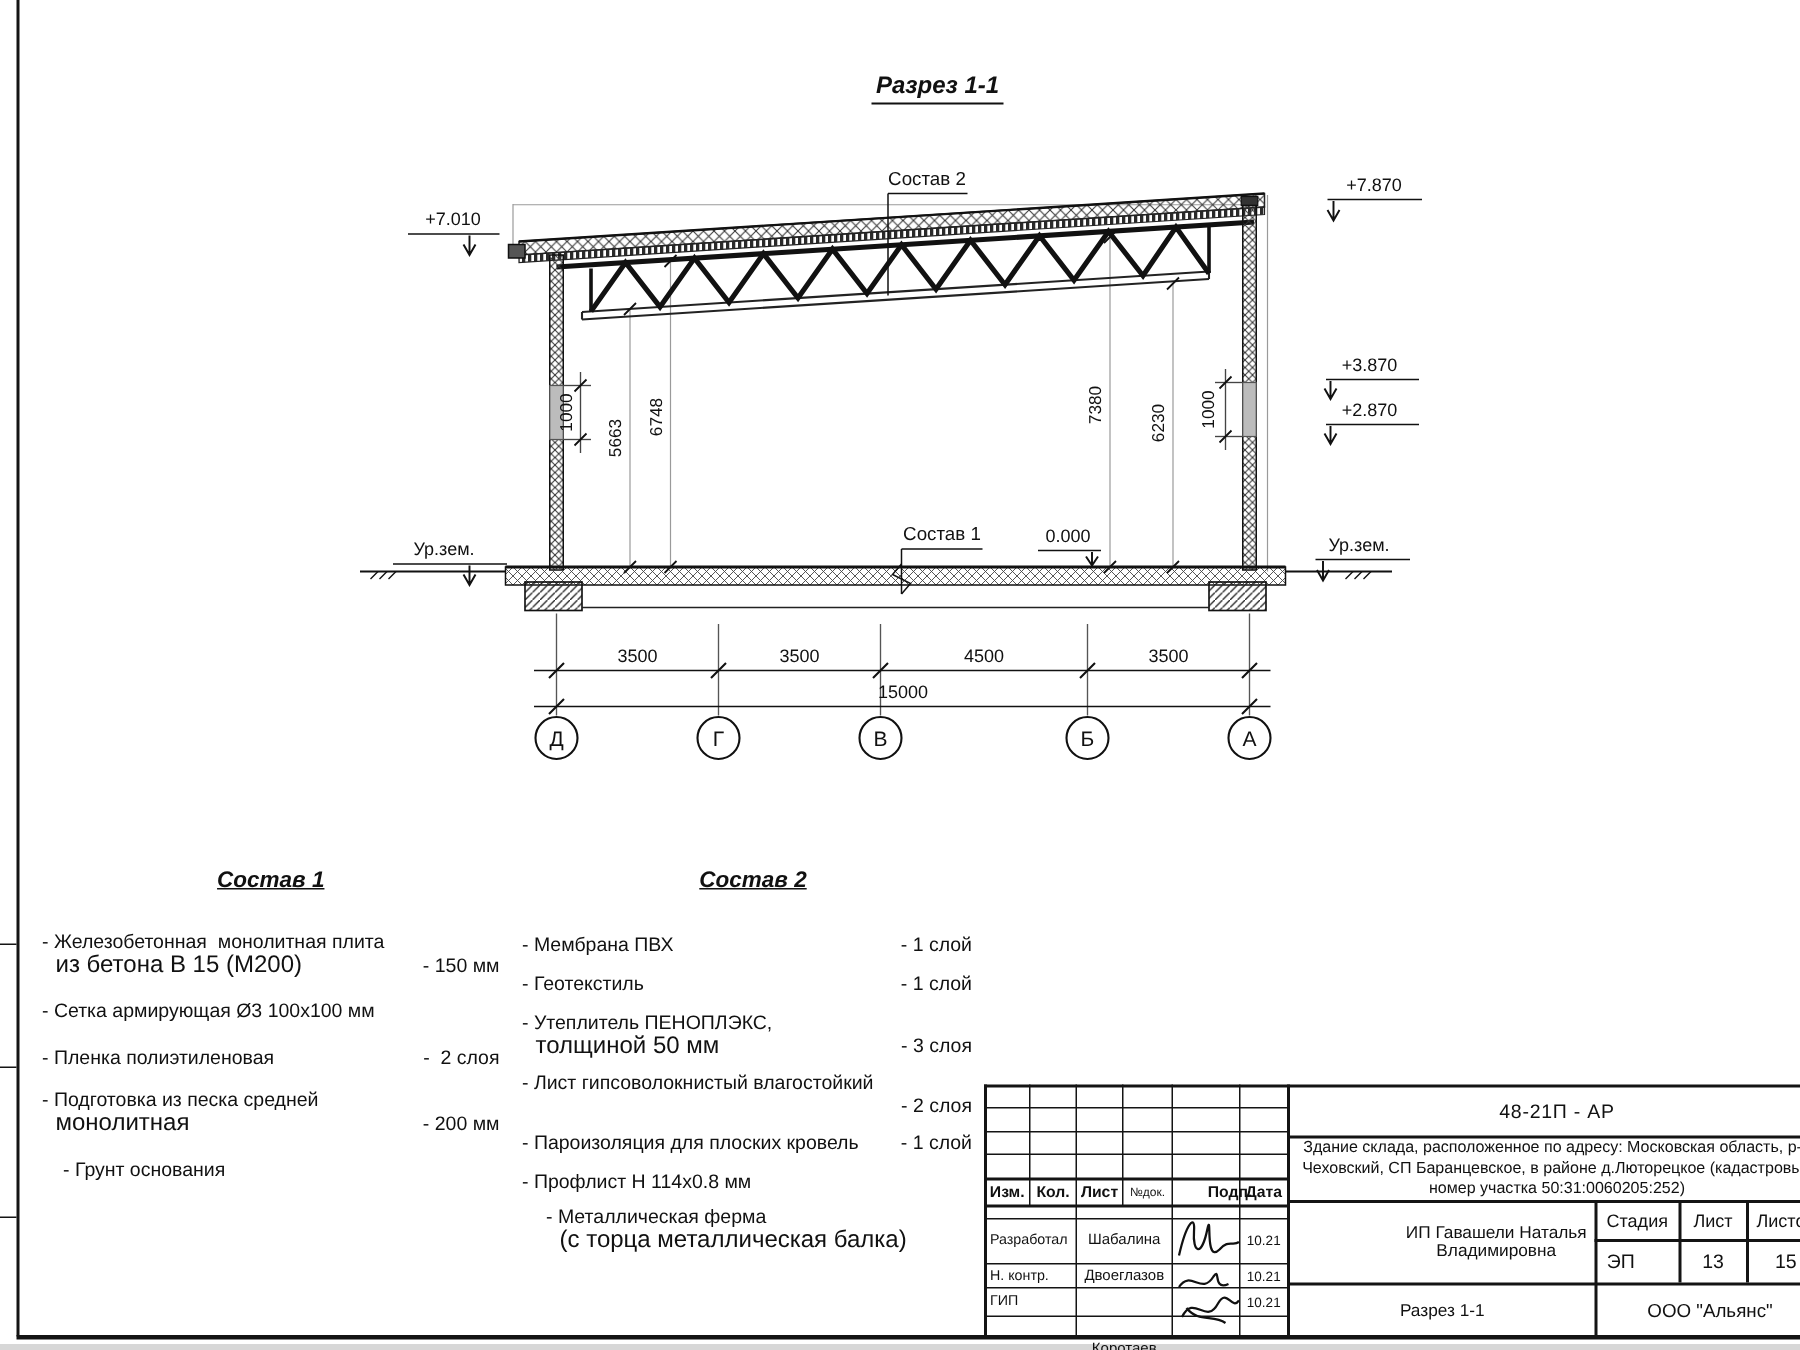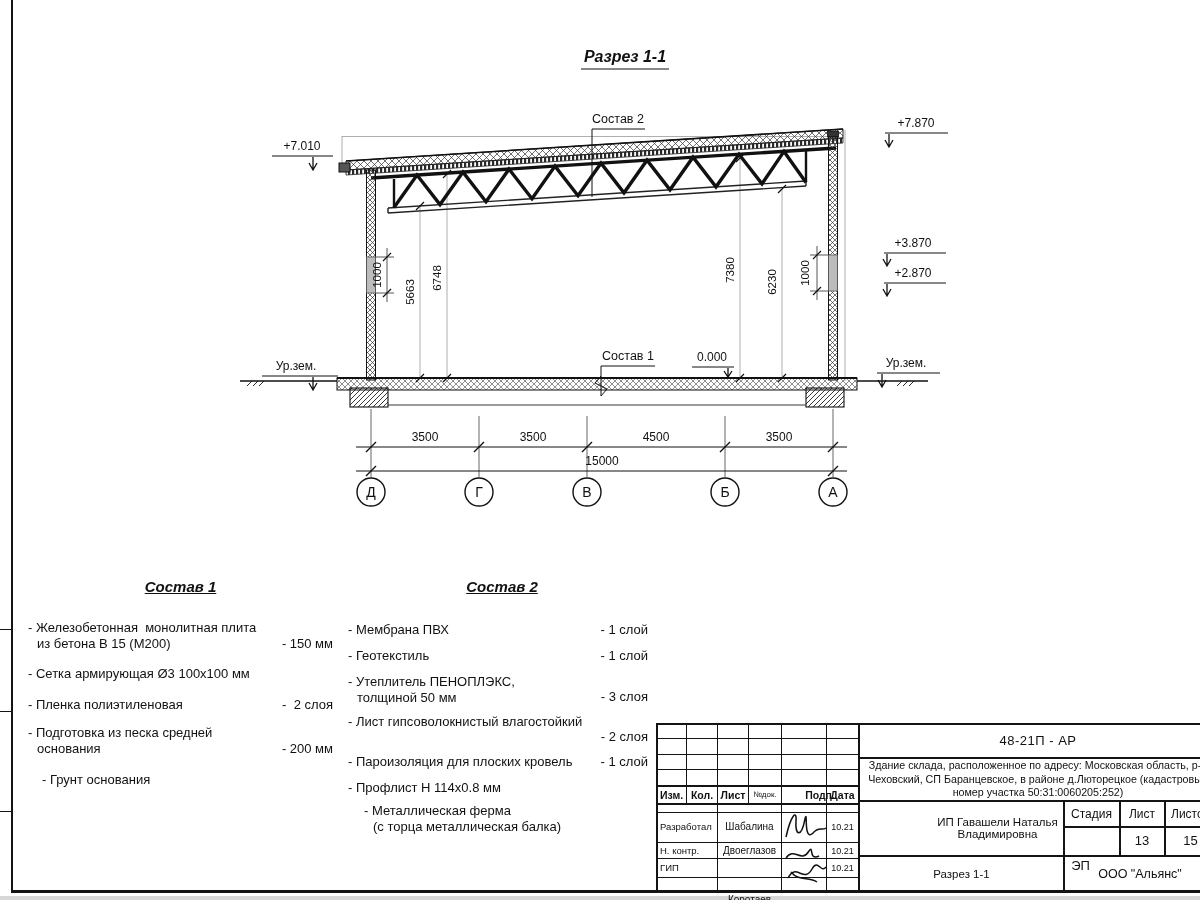--- a/index.html
+++ b/index.html
@@ -3,21 +3,21 @@
 <meta charset="utf-8">
 <style>
   html,body{margin:0;padding:0;background:#fff;}
   #page{position:relative;width:1200px;height:900px;background:#ffffff;overflow:hidden;
         font-family:"Liberation Sans",sans-serif;color:#111;}
   .abs{position:absolute;}
   .hline,.vline{position:absolute;background:#141414;}
   .list-head{position:absolute;font-size:15px;font-style:italic;font-weight:600;
              text-decoration:underline;text-align:center;}
   .item-line1{font-size:13px;line-height:16px;white-space:pre-wrap;}
-  .item-line2{font-size:13px;line-height:16px;white-space:pre-wrap;padding-left:9px;}
+  .item-line2{font-size:16px;line-height:16px;white-space:pre-wrap;padding-left:9px;}
   .item-val{position:absolute;right:0;font-size:13px;line-height:16px;white-space:pre-wrap;}
   .tb-txt{position:absolute;font-size:10.5px;display:flex;align-items:center;justify-content:center;
           text-align:center;line-height:12px;}
   .tb-left{justify-content:flex-start;text-align:left;padding-left:3px;}
   svg text{fill:#111;}
 </style>
 </head>
 <body>
 
 <div id="page">
@@ -214,21 +214,21 @@
     </div>
     <div class="abs" style="left:28px;top:666px;width:305px;height:16px;">
       <div class="item-line1">- Сетка армирующая Ø3 100х100 мм</div>
     </div>
     <div class="abs" style="left:28px;top:697px;width:305px;height:16px;">
       <div class="item-line1">- Пленка полиэтиленовая</div>
       <div class="item-val" style="top:0;">-  2 слоя</div>
     </div>
     <div class="abs" style="left:28px;top:725px;width:305px;height:32px;">
       <div class="item-line1">- Подготовка из песка средней</div>
-      <div class="item-line2">основания</div>
+      <div class="item-line2">монолитная</div>
       <div class="item-val" style="top:16px;">- 200 мм</div>
     </div>
     <div class="abs" style="left:28px;top:772px;width:305px;height:16px;margin-left:14px;">
       <div class="item-line1">- Грунт основания</div>
     </div>
   </div>
 
   <div>
     <div class="list-head" style="left:352px;top:578px;width:300px;">Состав 2</div>
 
@@ -324,20 +324,20 @@
       <div>номер участка 50:31:0060205:252)</div>
     </div>
 
     <div class="tb-txt" style="left:860px;top:801px;width:203px;height:54px;font-size:11.5px;padding-left:36px;">ИП Гавашели Наталья Владимировна</div>
     <div class="tb-txt" style="left:860px;top:856px;width:203px;height:36px;font-size:11.5px;">Разрез 1-1</div>
 
     <div class="tb-txt" style="left:1064px;top:801px;width:55px;height:25px;font-size:12px;">Стадия</div>
     <div class="tb-txt" style="left:1120px;top:801px;width:44px;height:25px;font-size:12px;">Лист</div>
     <div class="tb-txt" style="left:1165px;top:801px;width:51px;height:25px;font-size:12px;">Листов</div>
 
-    <div class="tb-txt" style="left:1064px;top:827px;width:33px;height:28px;font-size:13px;margin-top:25px;">ЭП</div>
+    <div class="tb-txt" style="left:1064px;top:827px;width:33px;height:28px;font-size:13px;">ЭП</div>
     <div class="tb-txt" style="left:1120px;top:827px;width:44px;height:28px;font-size:13px;">13</div>
     <div class="tb-txt" style="left:1165px;top:827px;width:51px;height:28px;font-size:13px;">15</div>
 
     <div class="tb-txt" style="left:1064px;top:856px;width:152px;height:36px;font-size:12.5px;">ООО "Альянс"</div>
   </div>
 
 </div>
 
 </body></html>

